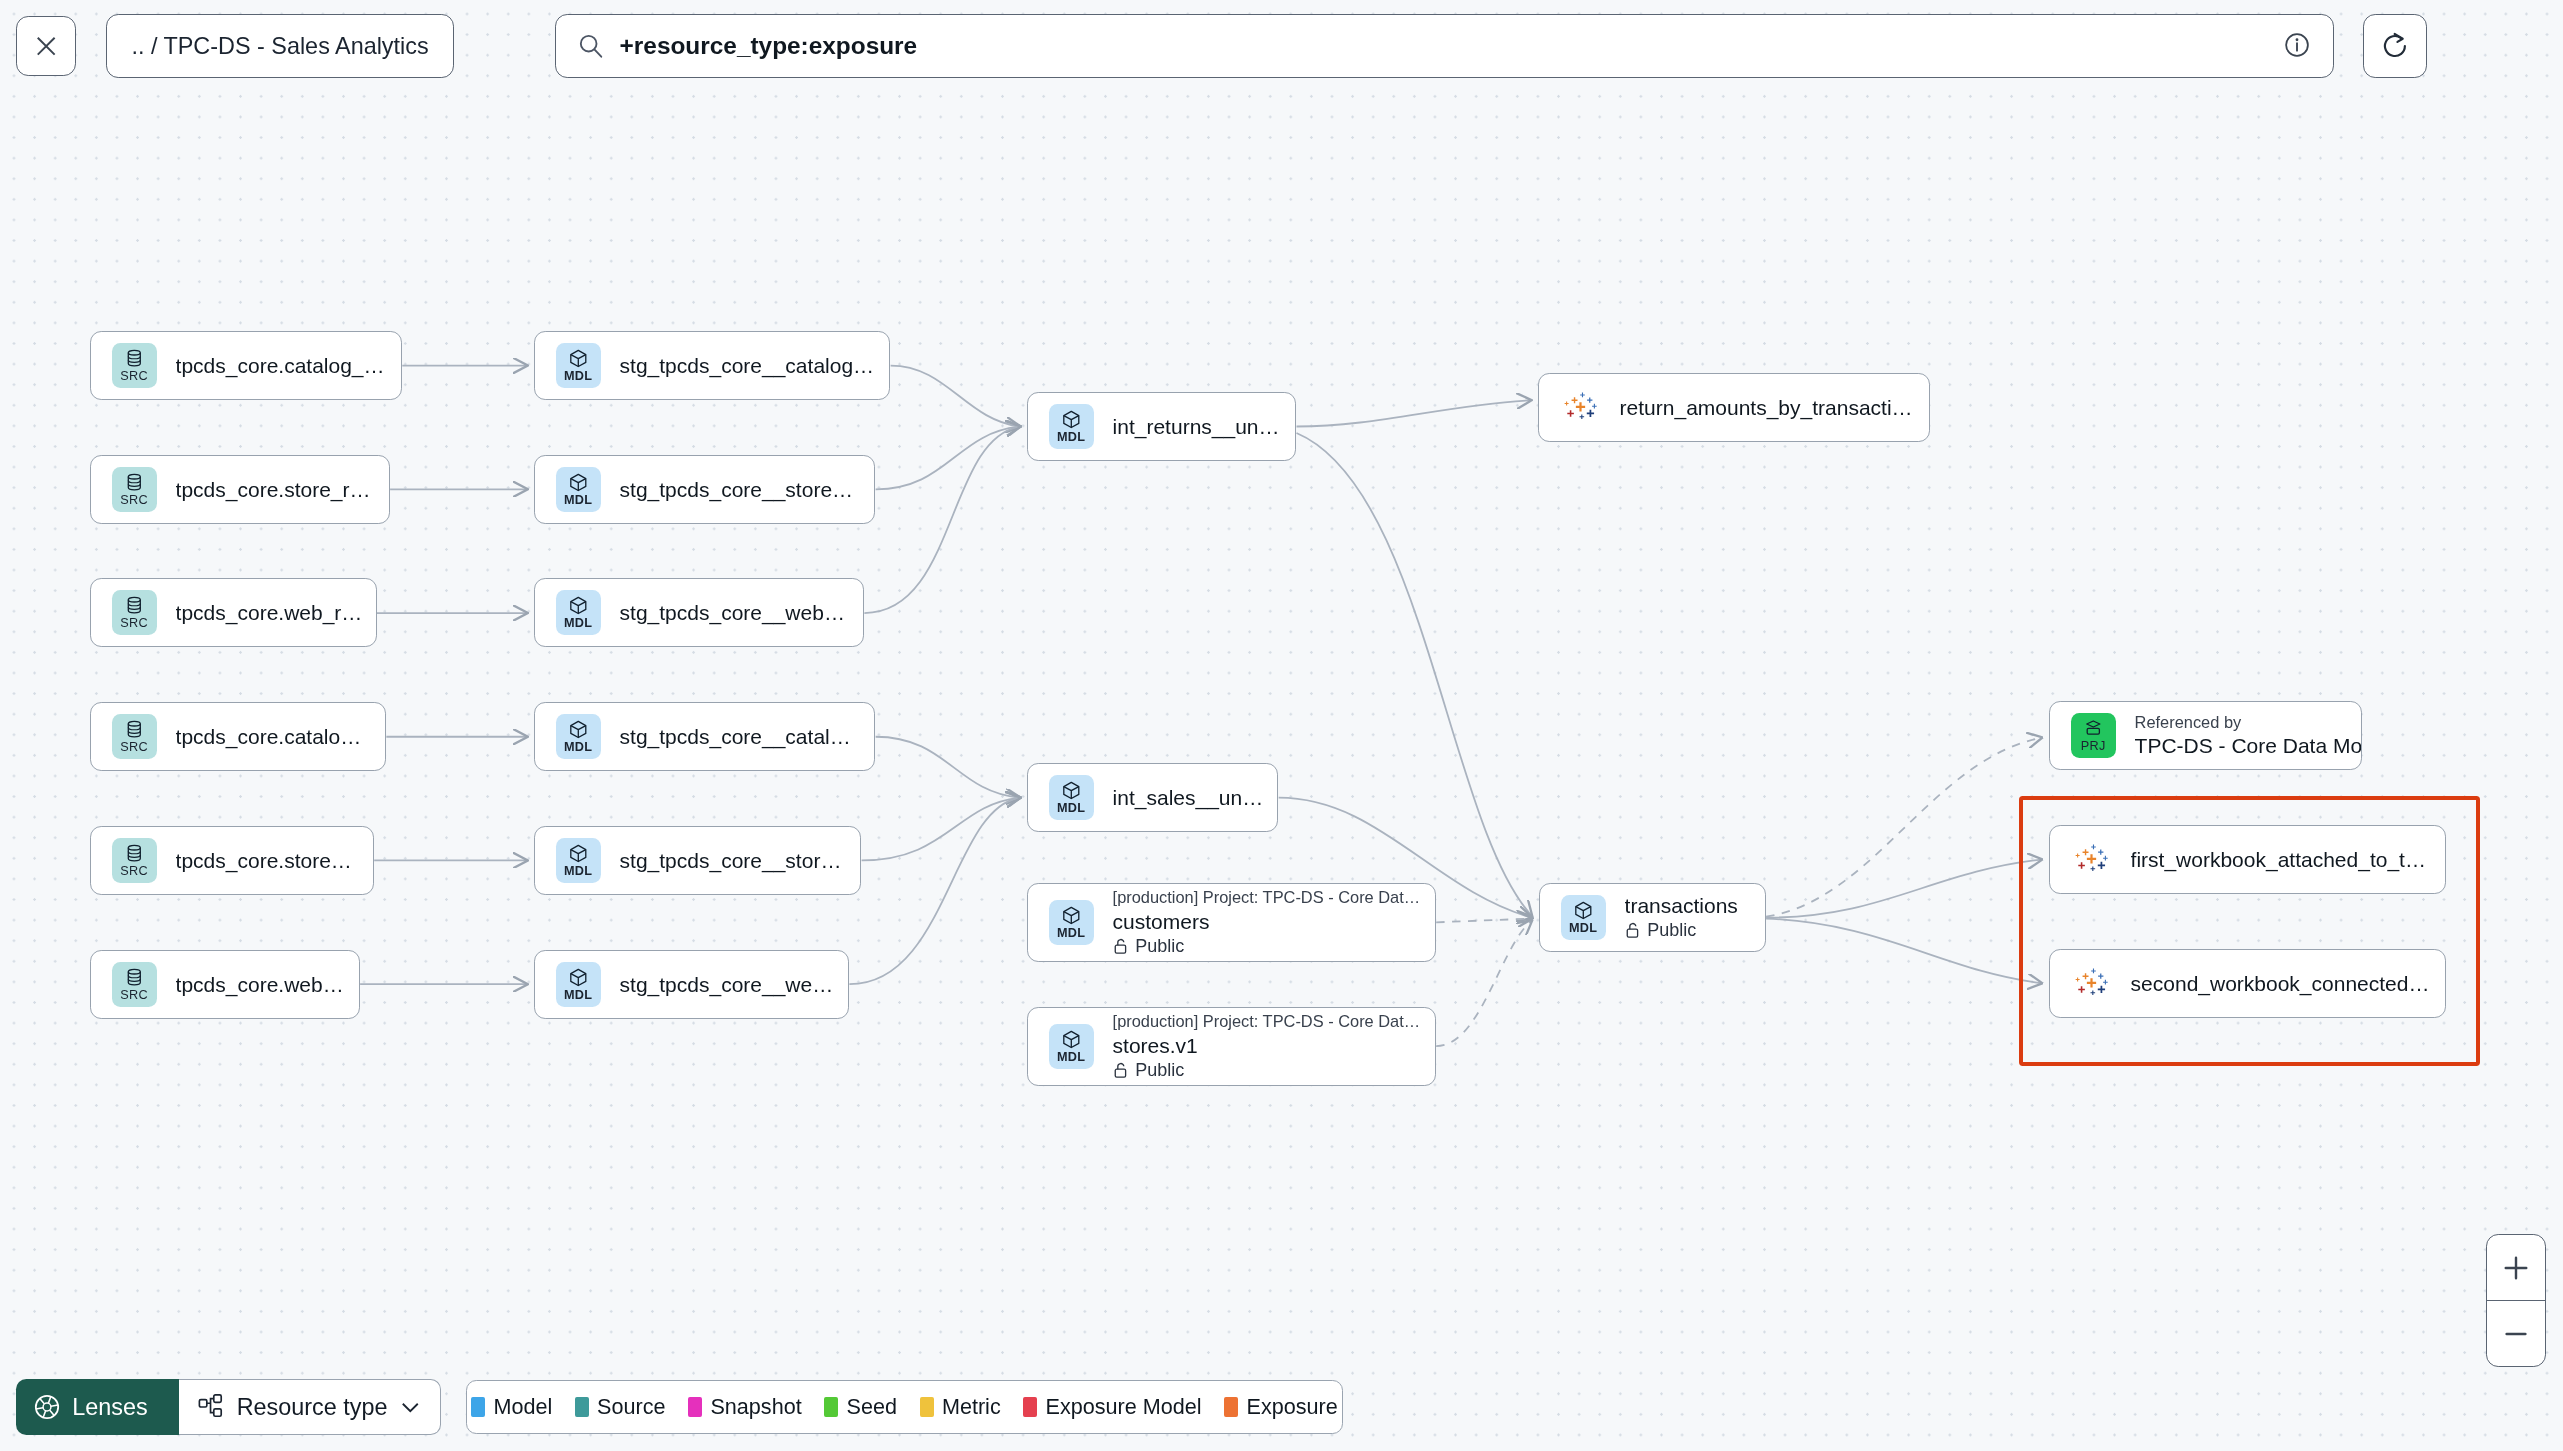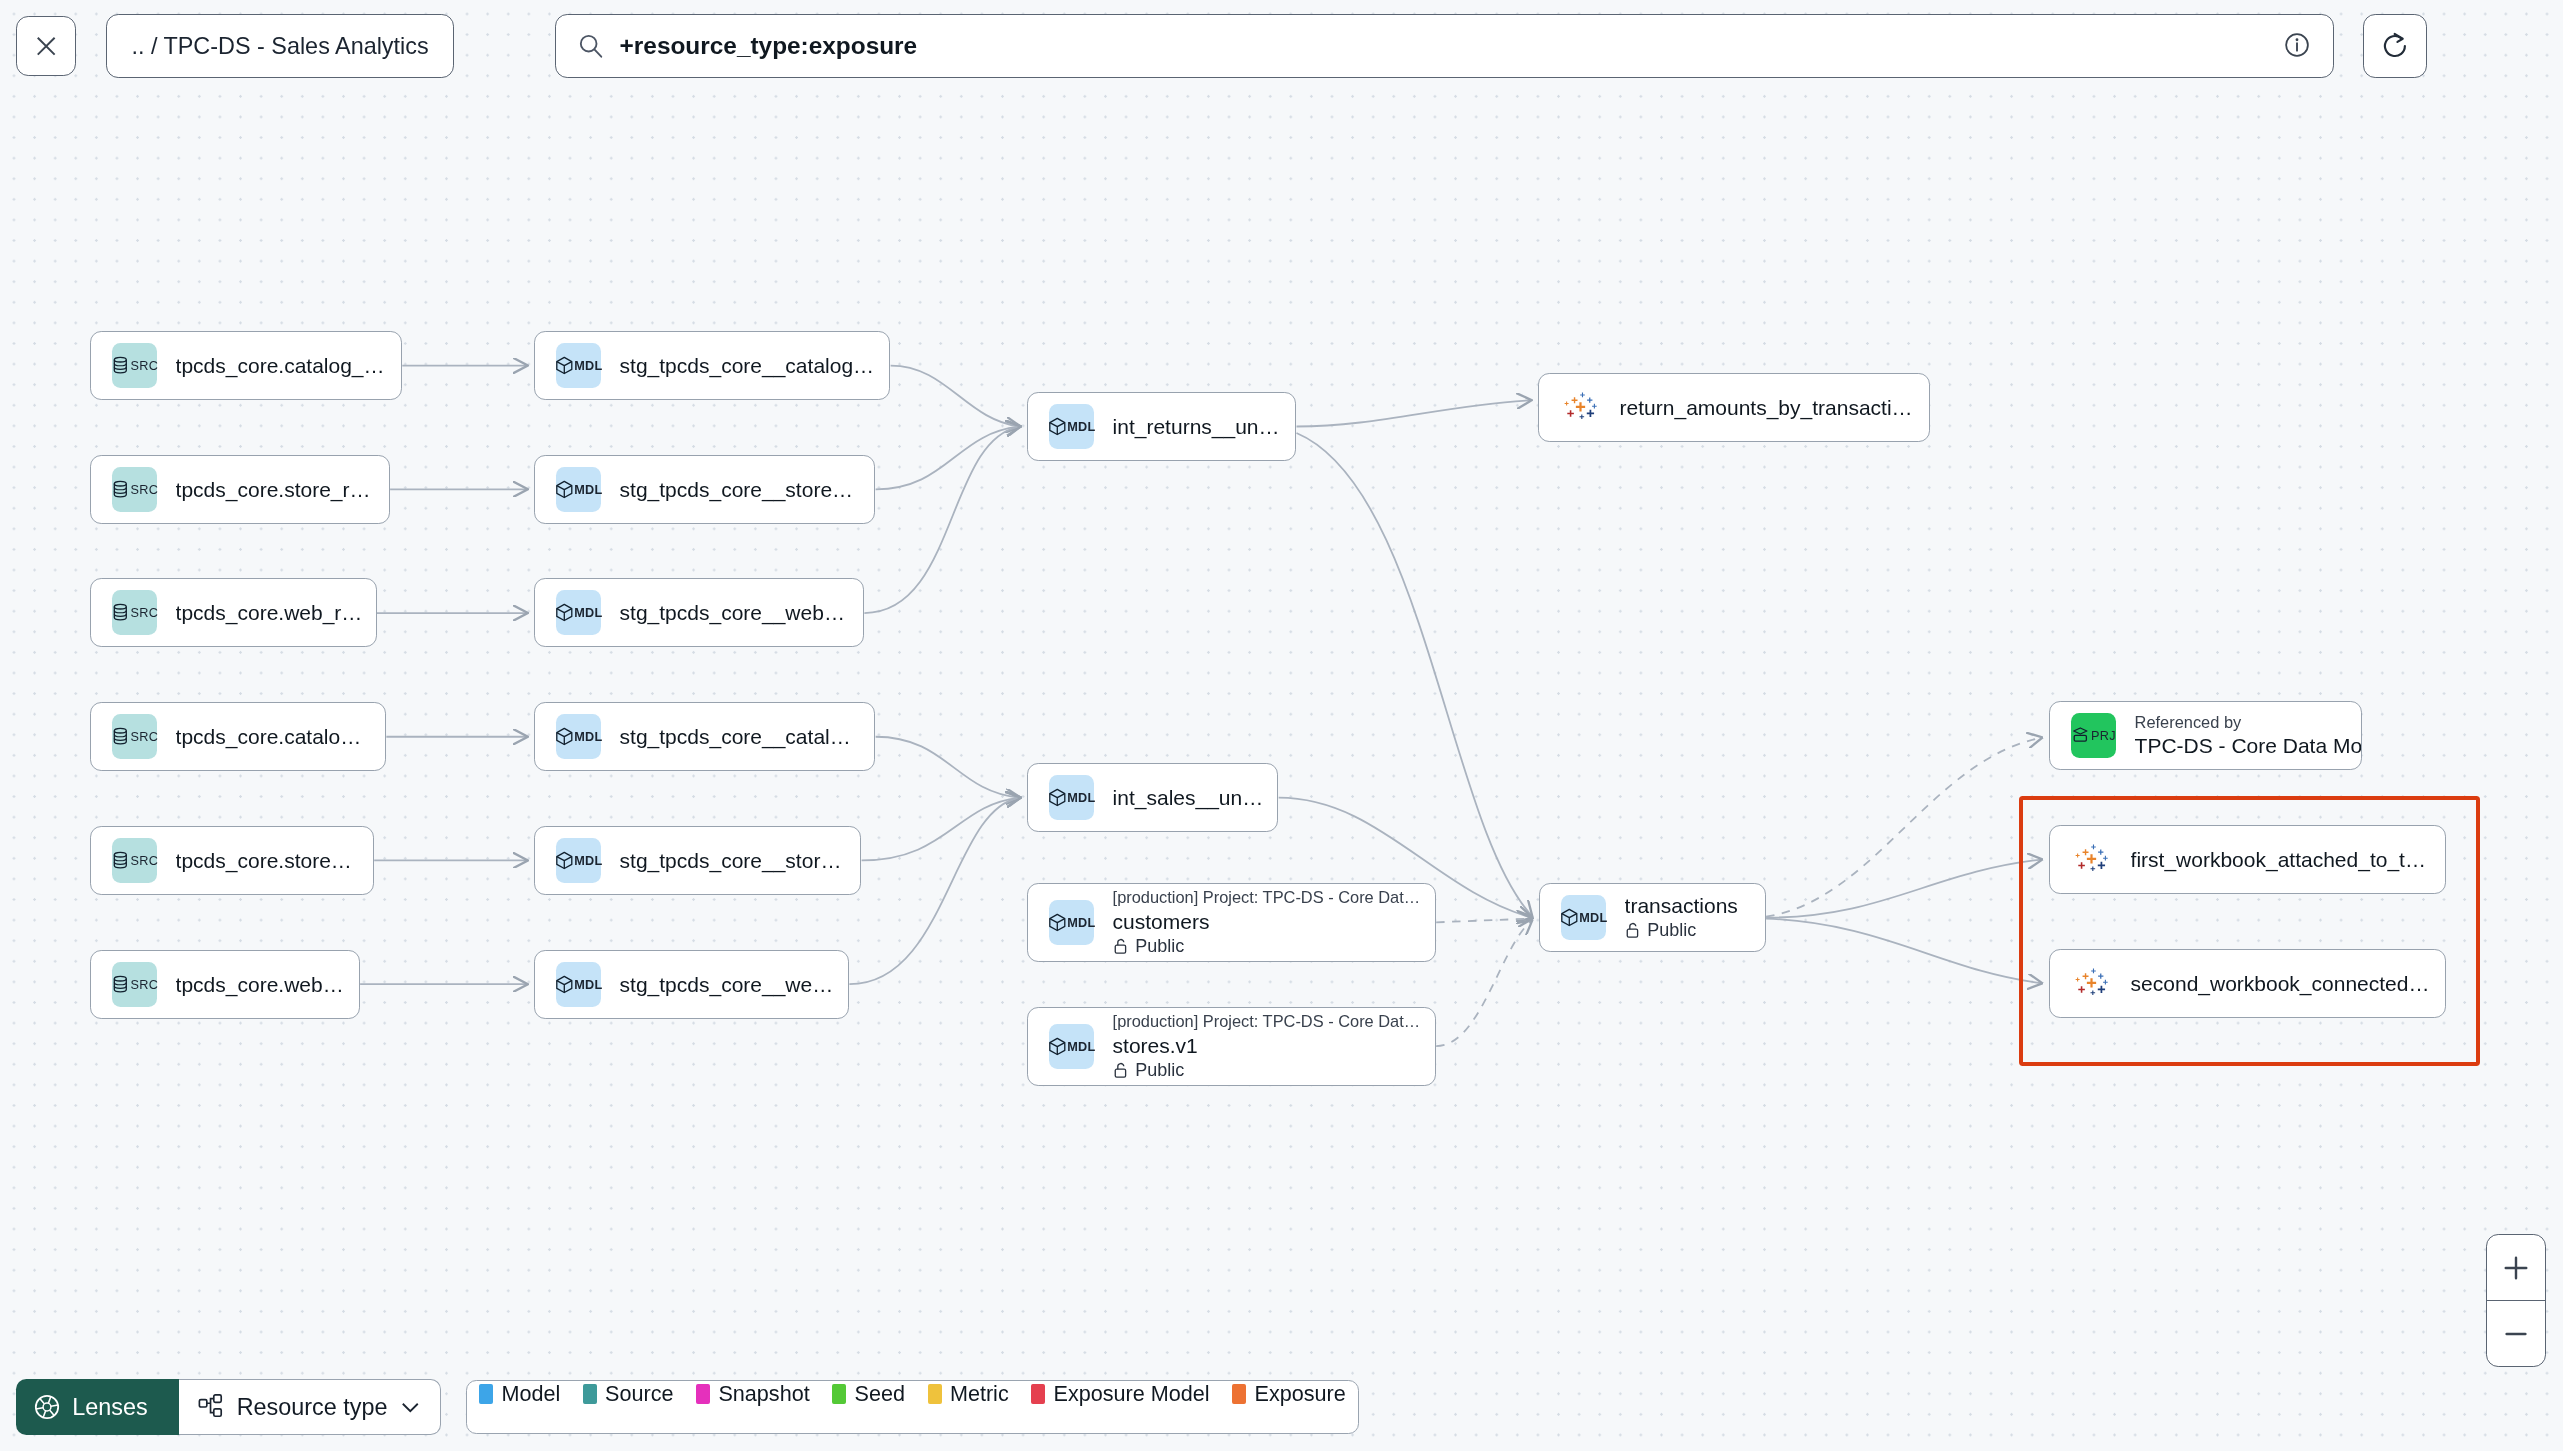--- a/index.html
+++ b/index.html
@@ -86,21 +86,21 @@
     border-radius: 11.2px;
     display: flex; align-items: center;
     padding-left: 20.6px;
     z-index: 10;
     cursor: pointer;
   }
   .node .badge {
     flex: 0 0 auto;
     width: 45px; height: 45px;
     border-radius: 8.4px;
-    display: flex; flex-direction: row;
+    display: flex; flex-direction: column;
     align-items: center; justify-content: center;
     margin-right: 19px;
   }
   .badge.src { background: #b6e0e0; }
   .badge.mdl { background: #c5e3f8; font-weight: bold; }
   .badge.prj { background: #22c55e; }
   .badge .glyph { line-height: 0; }
   .badge .tag {
     font-size: 12.7px; letter-spacing: 0.3px;
     color: #1b2430; margin-top: 0.9px;
@@ -155,22 +155,22 @@
     padding: 0 19px;
     font-size: 23.4px; color: #131b25;
     cursor: pointer;
   }
   .legend {
     position: absolute; left: 466px; bottom: 17px;
     height: 54px;
     background: #ffffff;
     border: 1.5px solid #9aa4b0;
     border-radius: 10.3px;
-    display: flex; align-items: flex-start; gap: 22.5px;
-    padding: 0 12px;
+    display: flex; align-items: center; gap: 22.5px;
+    padding: 0 4px;
     z-index: 40;
   }
   .legend-item { display: flex; align-items: center; gap: 8.4px; }
   .legend-swatch { width: 14px; height: 20.6px; border-radius: 1.9px; }
   .legend-label { font-size: 21.6px; color: #101820; white-space: nowrap; }
 
   
   .zoom-ctl {
     position: absolute; right: 17px; bottom: 84px;
     width: 60px; height: 133px;

